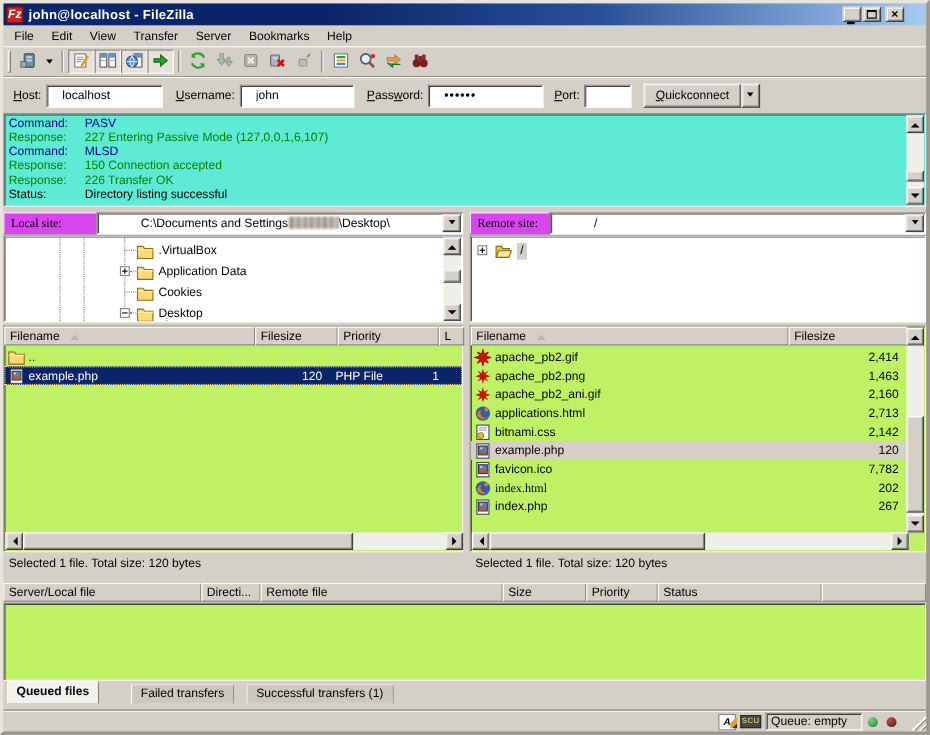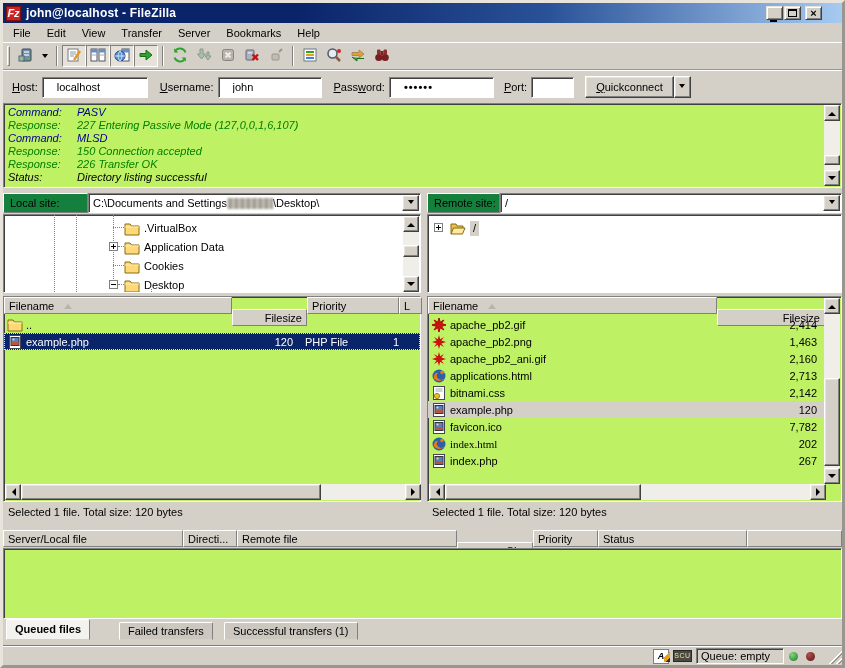--- a/index.html
+++ b/index.html
@@ -8,21 +8,21 @@
     position:relative;width:845px;height:668px;
     background:#d4d0c8;
     border:3px solid #d4d0c8;
     border-top-color:#e8e4dc;border-left-color:#e8e4dc;
     border-right-color:#9a968e;border-bottom-color:#9a968e;
     font-family:"Liberation Sans","DejaVu Sans",sans-serif;
     font-size:11px;color:#000;overflow:hidden;
   }
   .abs{position:absolute;}
   .raised2{background:#d4d0c8;border:1px solid;border-color:#e8e4dc #404040 #404040 #e8e4dc;box-shadow:inset 1px 1px 0 #fff, inset -1px -1px 0 #808080;}
-  .sunken{background:#bef264;border:1px solid;border-color:#808080 #fff #fff #808080;box-shadow:inset 1px 1px 0 #404040;font-style:italic;}
+  .sunken{background:#5eead4;border:1px solid;border-color:#808080 #fff #fff #808080;box-shadow:inset 1px 1px 0 #404040;}
   .field{background:#fff;border:1px solid;border-color:#808080 #fff #fff #808080;box-shadow:inset 1px 1px 0 #404040;}
   
   .titlebar{left:0;top:0;width:839px;height:20px;background:linear-gradient(90deg,#0a246a 0%,#0a246a 35%,#2a5298 65%,#a6caf0 100%);display:flex;align-items:center;}
   .fzlogo{width:15px;height:15px;margin-left:3px;background:#c22;border:1px solid #801010;color:#fff;font-weight:bold;font-style:italic;font-size:11px;line-height:13px;text-align:center;}
   .title{color:#fff;font-weight:bold;font-size:12px;margin-left:5px;letter-spacing:.2px;}
   .winbtn{position:absolute;top:3px;width:17px;height:14px;}
   .winbtn .glyph{position:absolute;left:0;top:0;right:0;bottom:0;}
   .g-min{border-bottom:2px solid #000;width:7px;height:8px;margin:1px 0 0 3px;}
   .g-max{border:1px solid #000;border-top:2px solid #000;width:9px;height:8px;margin:2px 0 0 3px;}
   .g-close{font-size:11px;font-weight:bold;line-height:13px;text-align:center;color:#000;}
@@ -47,23 +47,23 @@
   .qc-btn span::first-letter{text-decoration:underline;}
   .combo-btn,.sb-btn{background:#d4d0c8;border:1px solid;border-color:#fff #404040 #404040 #fff;box-shadow:inset -1px -1px 0 #808080,inset 1px 1px 0 #e8e4dc;display:flex;align-items:center;justify-content:center;}
   
   .log{left:0;top:100px;width:839px;height:85px;}
   .logline{height:13px;line-height:13px;white-space:nowrap;}
   .loglabel{display:inline-block;width:73px;padding-left:4px;}
   .c-command{color:#00008b;}
   .c-response{color:#008000;}
   .c-status{color:#000;}
   
-  .sitelabel{height:20px;line-height:18px;padding-left:6px;background:#15803d;border:1px solid;border-color:#fff #808080 #808080 #fff;}
+  .sitelabel{height:20px;line-height:18px;padding-left:6px;background:#d946ef;border:1px solid;border-color:#fff #808080 #808080 #fff;font-family:Liberation Serif, serif;}
   .combo{height:20px;background:#fff;border:1px solid;border-color:#808080 #fff #fff #808080;box-shadow:inset 1px 1px 0 #404040;display:flex;align-items:center;}
-  .combo .ctext{flex:1;padding-left:4px;line-height:16px;white-space:nowrap;overflow:hidden;}
+  .combo .ctext{flex:1;padding-left:4px;line-height:16px;white-space:nowrap;overflow:hidden;margin-left:35px;}
   .combo .combo-btn{width:17px;height:16px;margin:1px;}
   .redact{display:inline-block;width:46px;height:11px;vertical-align:-2px;background:repeating-linear-gradient(90deg,#c4c0b8 0 2px,#989488 2px 4px,#b4b0a8 4px 6px);filter:blur(.8px);}
   
   .treebox{background:#fff;border:1px solid;border-color:#808080 #fff #fff #808080;box-shadow:inset 1px 1px 0 #404040;overflow:hidden;}
   .dotv{position:absolute;width:0;border-left:1px dotted #808080;}
   .doth{position:absolute;height:0;border-top:1px dotted #808080;}
   .trow{position:absolute;height:19px;display:flex;align-items:center;}
   .exp{position:absolute;width:9px;height:9px;background:#fff;border:1px solid #808080;}
   .exp i{position:absolute;left:1px;top:3px;width:5px;height:1px;background:#000;}
   .exp.plus b{position:absolute;left:3px;top:1px;width:1px;height:5px;background:#000;}
@@ -75,21 +75,21 @@
   .tri-up{width:0;height:0;border:4px solid transparent;border-bottom:4px solid #000;margin-top:-3px;}
   .tri-dn{width:0;height:0;border:4px solid transparent;border-top:4px solid #000;margin-bottom:-3px;}
   .tri-lf{width:0;height:0;border:4px solid transparent;border-right:4px solid #000;margin-left:-3px;}
   .tri-rt{width:0;height:0;border:4px solid transparent;border-left:4px solid #000;margin-right:-3px;}
   .sb-track{position:absolute;background:#f0eee8;}
   .sb-thumb{position:absolute;background:#d4d0c8;border:1px solid;border-color:#fff #404040 #404040 #fff;box-shadow:inset -1px -1px 0 #808080,inset 1px 1px 0 #e8e4dc;}
   
   .listbox{background:#bef264;border:1px solid;border-color:#808080 #fff #fff #808080;box-shadow:inset 1px 1px 0 #404040;}
   .lhead{position:absolute;top:0;left:0;height:17px;display:flex;}
   .hcell{height:17px;line-height:16px;padding:0 4px;background:#d4d0c8;border:1px solid;border-color:#fff #808080 #808080 #fff;display:flex;align-items:center;}
-  .hcell.r{justify-content:flex-end;margin-top:12px;}
+  .hcell.r{justify-content:flex-start;}
   .sortarrow{width:0;height:0;border:4px solid transparent;border-bottom:5px solid #b8b4ac;margin-left:10px;margin-top:-2px;}
   .lrow{position:absolute;left:0;height:17px;display:flex;align-items:center;}
   .lrow .fic{width:16px;height:16px;margin:0 3px 0 3px;flex:none;}
   .lrow .fic svg{width:16px;height:16px;}
   .fname{white-space:nowrap;overflow:hidden;}
   .fsize{text-align:right;white-space:nowrap;}
   .sel-active{background:#0a246a;color:#fff;outline:1px dotted #ffda8c;outline-offset:-1px;}
   .sel-inactive{background:#d4d0c8;}
   
   .qhead{left:0;top:527px;width:839px;height:18px;display:flex;}

